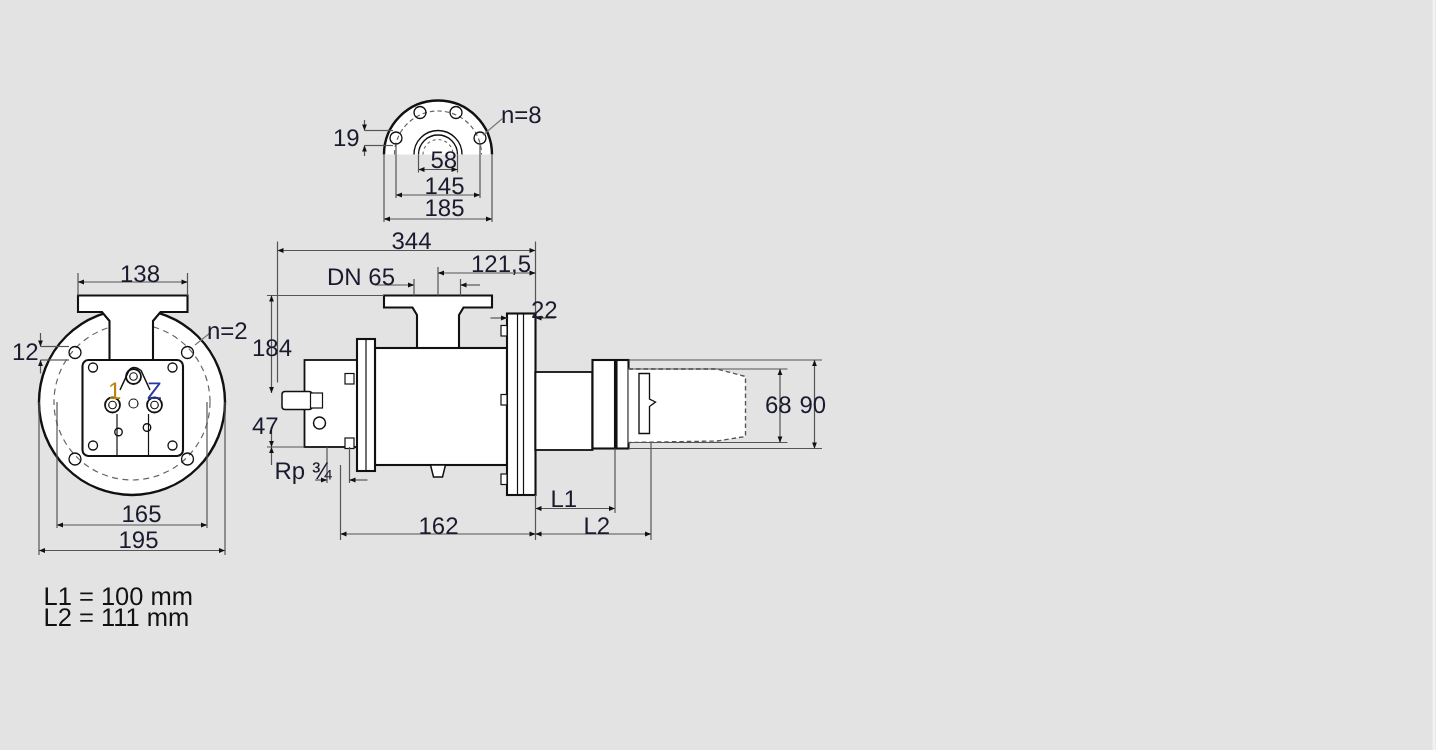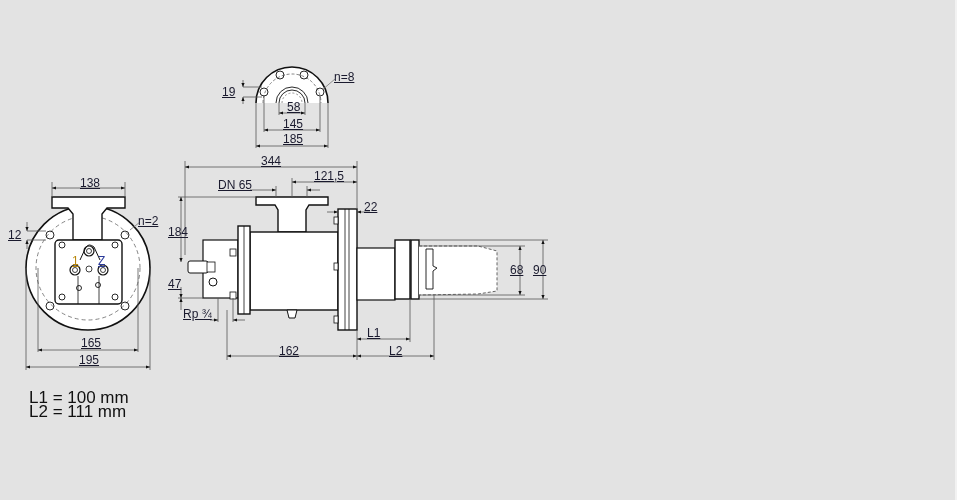--- a/index.html
+++ b/index.html
@@ -1,19 +1,19 @@
 <!DOCTYPE html>
 <html><head>
 <meta charset="utf-8">
 <style>
   html, body { margin:0; padding:0; }
   body { width:957px; height:500px; background:#e3e3e3; position:relative; overflow:hidden;
          font-family:"Liberation Sans", sans-serif; }
   #drawing { position:absolute; left:0; top:0; }
-  .lbl { position:absolute; font-size:12px; color:#1a1a2e; white-space:nowrap; line-height:13px;text-decoration:underline; }
+  .lbl { position:absolute; font-size:16px; color:#1a1a2e; white-space:nowrap; line-height:13px; }
   .note { position:absolute; font-size:17px; color:#111; white-space:nowrap; line-height:13px; }
   .edge { position:absolute; right:0; top:0; width:2px; height:500px; background:#f2f2f2; }
 </style>
 </head>
 <body>
 
 <svg id="drawing" width="957" height="500" viewBox="0 0 957 500" xmlns="http://www.w3.org/2000/svg">
   <defs>
     <marker id="arr" viewBox="0 0 10 10" refX="10" refY="5" markerWidth="7" markerHeight="5" orient="auto-start-reverse">
       <path d="M0,1 L10,5 L0,9 z" fill="#111"></path>
@@ -172,21 +172,21 @@
 <span class="lbl" style="left:8px;top:229px">12</span>
 <span class="lbl" style="left:138px;top:215px">n=2</span>
 <span class="lbl" style="left:72px;top:255px;color:#b8860b">1</span>
 <span class="lbl" style="left:98px;top:255px;color:#2a3a9a">Z</span>
 <span class="lbl" style="left:81px;top:337px">165</span>
 <span class="lbl" style="left:79px;top:354px">195</span>
 
 <span class="lbl" style="left:261px;top:155px">344</span>
 <span class="lbl" style="left:314px;top:170px">121,5</span>
 <span class="lbl" style="left:218px;top:179px">DN 65</span>
-<span class="lbl" style="left:364px;top:201px">22</span>
+<span class="lbl" style="left:354px;top:201px">22</span>
 <span class="lbl" style="left:168px;top:226px">184</span>
 <span class="lbl" style="left:168px;top:278px">47</span>
 <span class="lbl" style="left:183px;top:308px">Rp ¾</span>
 <span class="lbl" style="left:279px;top:345px">162</span>
 <span class="lbl" style="left:367px;top:327px">L1</span>
 <span class="lbl" style="left:389px;top:345px">L2</span>
 <span class="lbl" style="left:510px;top:264px">68</span>
 <span class="lbl" style="left:533px;top:264px">90</span>
 
 <span class="note" style="left:29px;top:391px">L1 = 100 mm</span>

